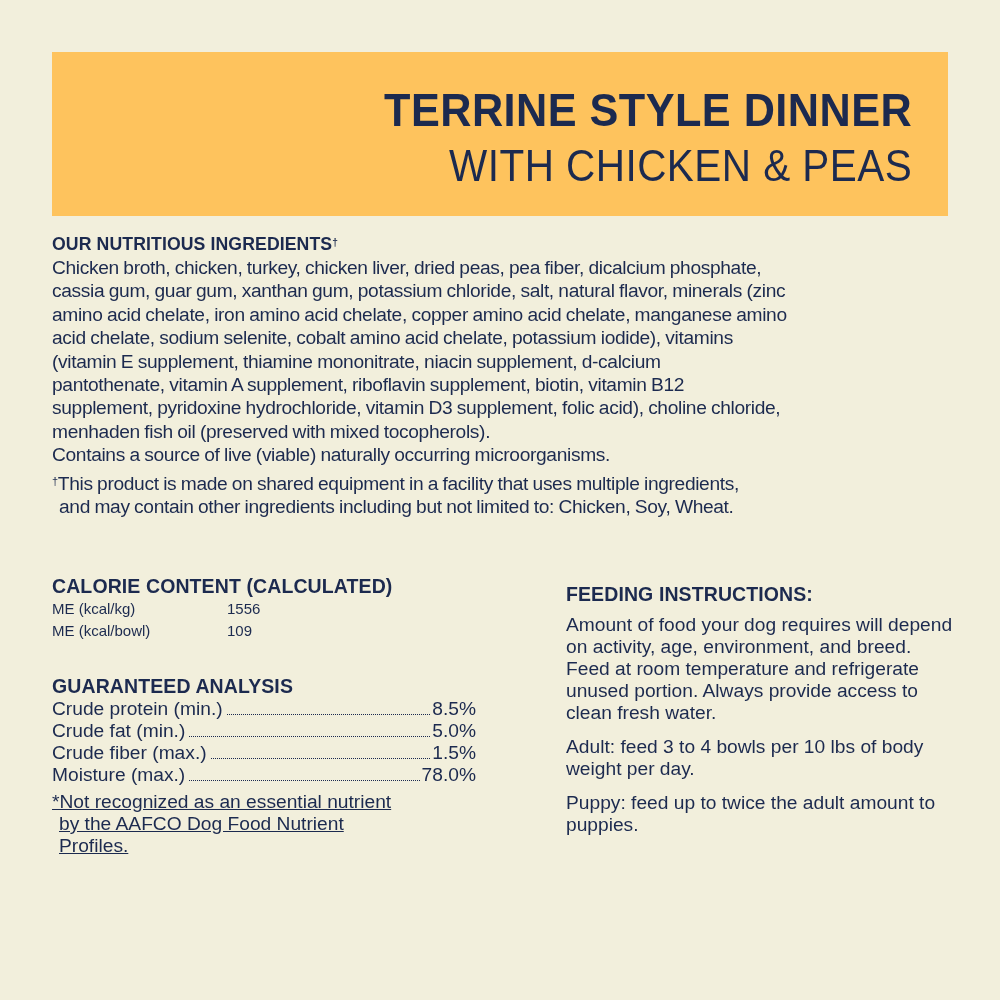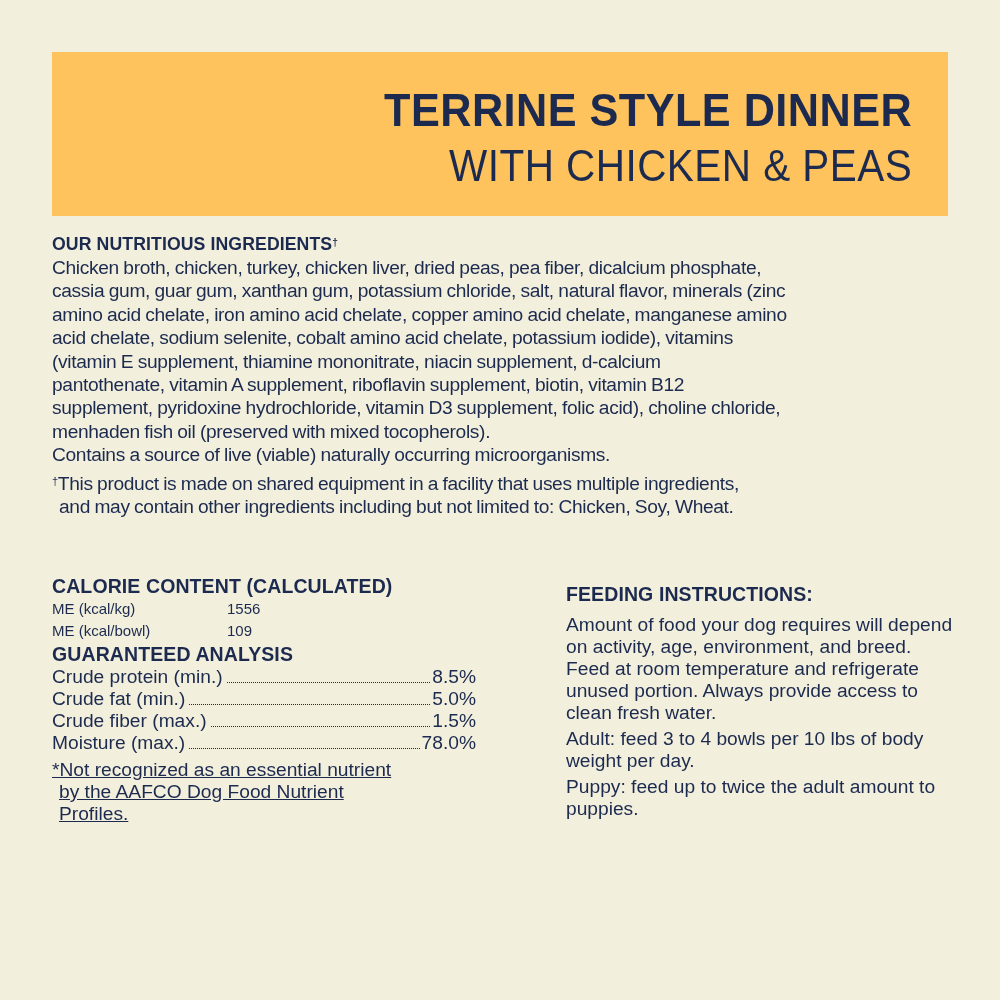--- a/index.html
+++ b/index.html
@@ -48,26 +48,26 @@
     .ingredients .note { margin-top: 5px; }
     .ingredients .disclaimer { margin-top: 5px; }
     .ingredients .disclaimer .indent { padding-left: 7px; }
     sup.dagger { font-size: 11px; vertical-align: top; position: relative; top: -2px; }
 
     .col-left { position: absolute; left: 52px; top: 574px; width: 440px; }
     .col-right { position: absolute; left: 566px; top: 582px; width: 390px; }
     .col-left .section-head, .col-right .section-head { font-size: 19.5px; line-height: 24px; }
     .cal-row { display: flex; font-size: 15px; line-height: 22px; }
     .cal-row .lbl { width: 175px; }
-    .ga { }
+    .ga { margin-top: 32px; }
     .ga-row { display: flex; width: 424px; font-size: 19.2px; line-height: 22px; align-items: baseline; }
     .ga-row .dots { flex: 1; border-bottom: 1.5px dotted #1c2a4f; margin: 0 2px 5px 4px; height: 1px; }
     .ga-note { margin-top: 5px; font-size: 19.2px; line-height: 22px; width: 430px; text-decoration: underline; }
     .ga-note .indent { padding-left: 7px; display: block; }
-    .feed p { font-size: 19.2px; line-height: 22px; margin-top: 4px; }
+    .feed p { font-size: 19.2px; line-height: 22px; margin-top: 12px; }
     .feed p:first-of-type { margin-top: 8px; }
   </style>
 </head>
 <body>
 
 <div class="banner">
   <div class="title">TERRINE STYLE DINNER</div>
   <div class="subtitle">WITH CHICKEN &amp; PEAS</div>
 </div>
 

